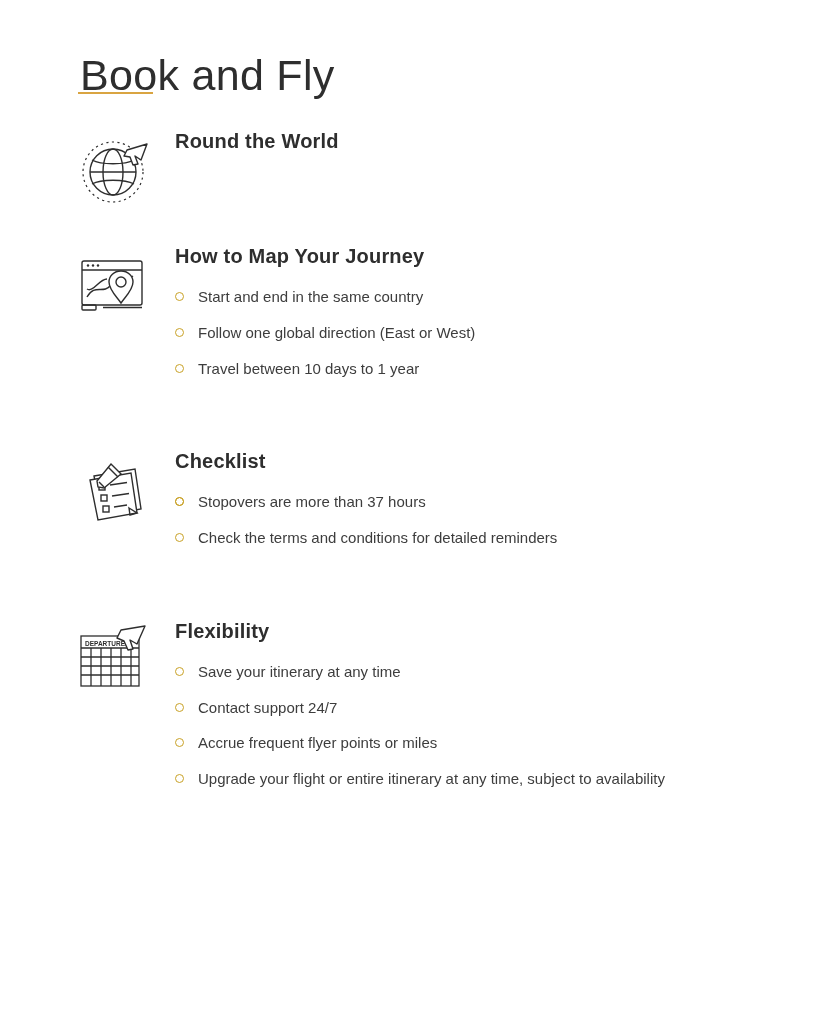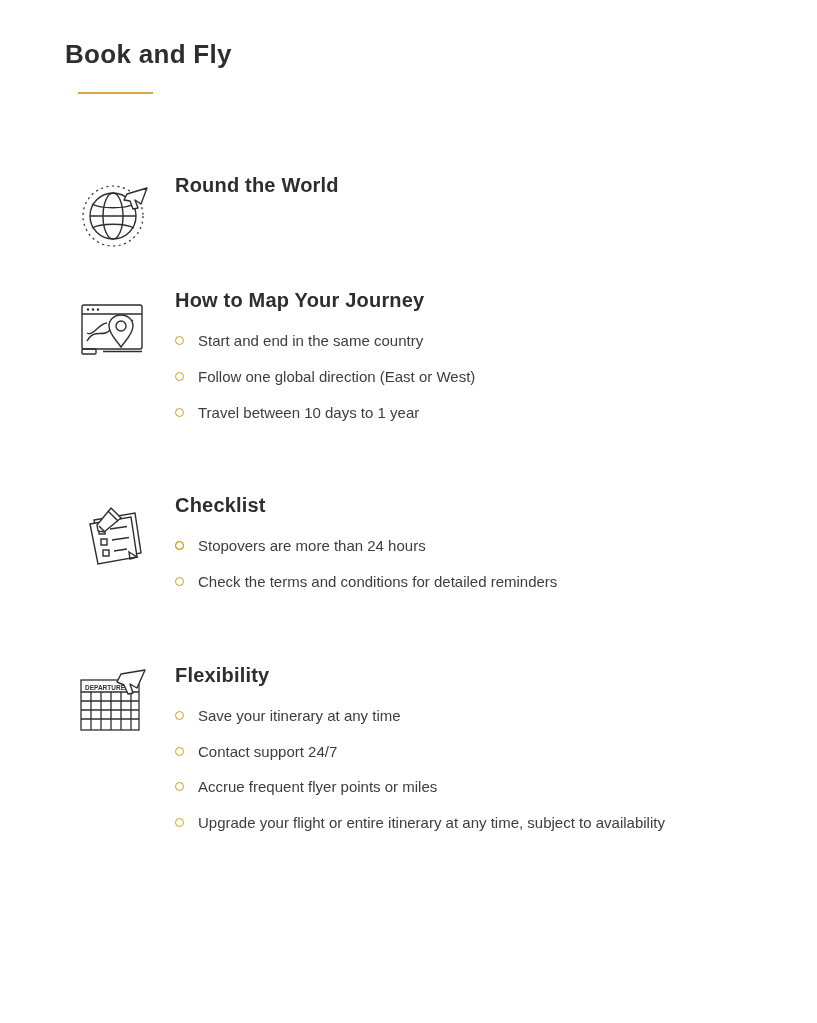--- a/index.html
+++ b/index.html
@@ -16,41 +16,40 @@
   }
   .page {
     position: relative;
     width: 817px;
     height: 1023px;
     box-sizing: border-box;
     padding: 0;
   }
   .page-title {
     position: absolute;
-    left: 65px;
+    left: 80px;
     top: 22px;
-    font-size: 26px;
-    font-weight: bold;
+    font-size: 43px;
+    font-weight: normal;
     letter-spacing: 0.3px;
     color: #2e2e2e;
   }
   .title-rule {
     position: absolute;
     left: 78px;
     top: 92px;
     width: 75px;
     height: 2px;
     background: #d9a441;
   }
   .sections {
     position: absolute;
     left: 0;
     top: 128px;
     width: 817px;
-    margin-top: 44px;
   }
   .section {
     position: relative;
     display: flex;
     align-items: flex-start;
     padding-left: 77px;
     margin-bottom: 34px;
   }
   .icon-wrap {
     width: 76px;
@@ -185,21 +184,21 @@
         </svg>
       </div>
       <div class="section-body">
         <h2 class="section-heading">Checklist</h2>
         <ul class="bullet-list">
           <li class="bullet-item">
             <span class="bullet-marker"></span>
           </li>
           <li class="bullet-item">
             <span class="bullet-marker"></span>
-            <span>Stopovers are more than 24 hours</span>
+            <span>Stopovers are more than 37 hours</span>
           </li>
           <li class="bullet-item">
             <span class="bullet-marker"></span>
             <span>Check the terms and conditions for detailed reminders</span>
           </li>
         </ul>
         <div class="spacer-rtw"></div>
       </div>
     </div>
 

